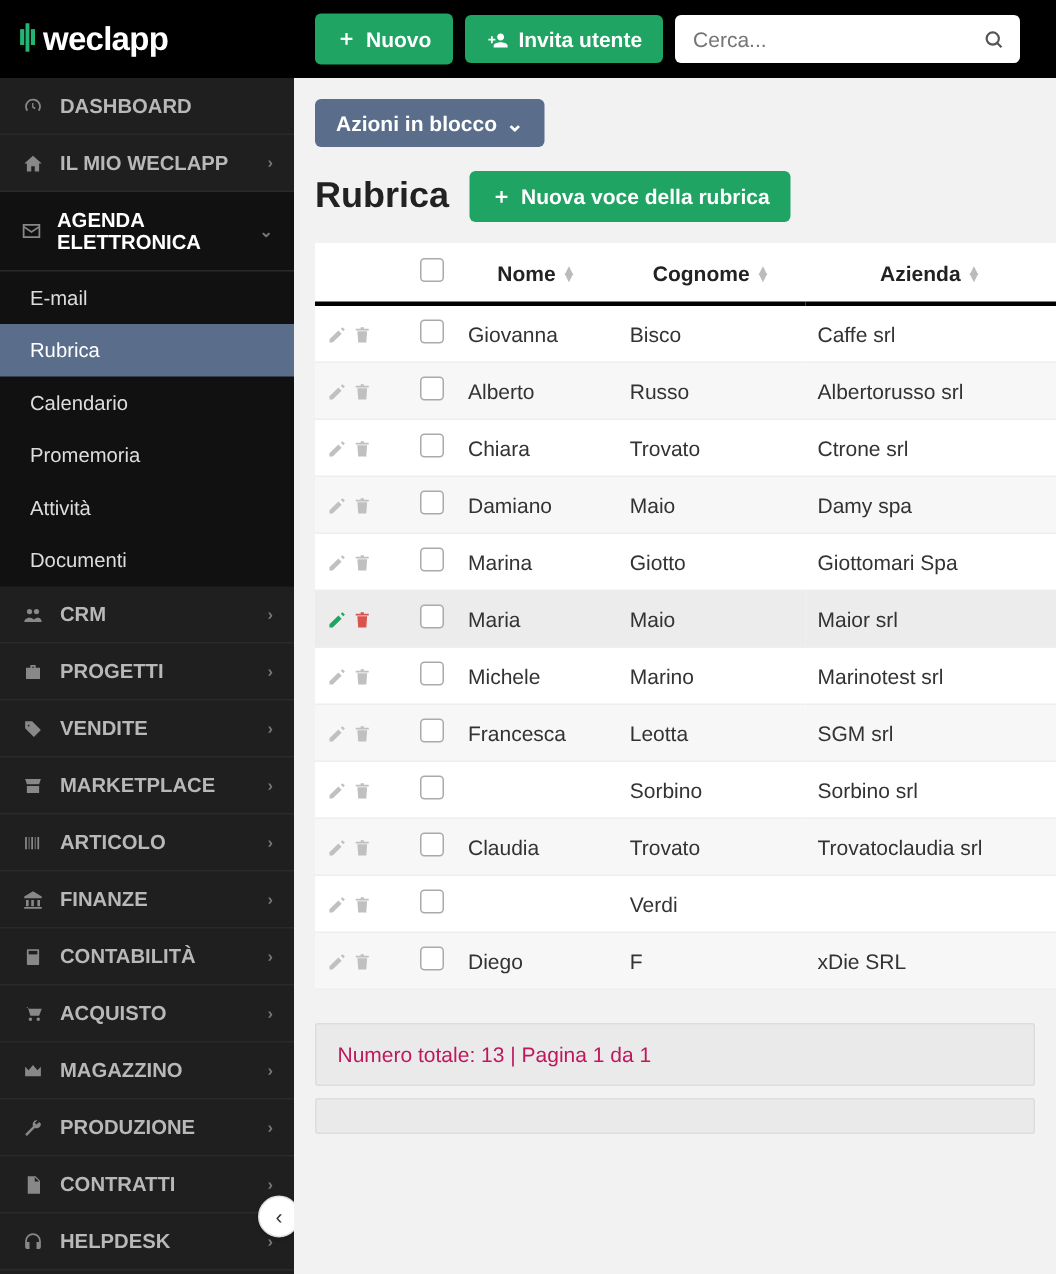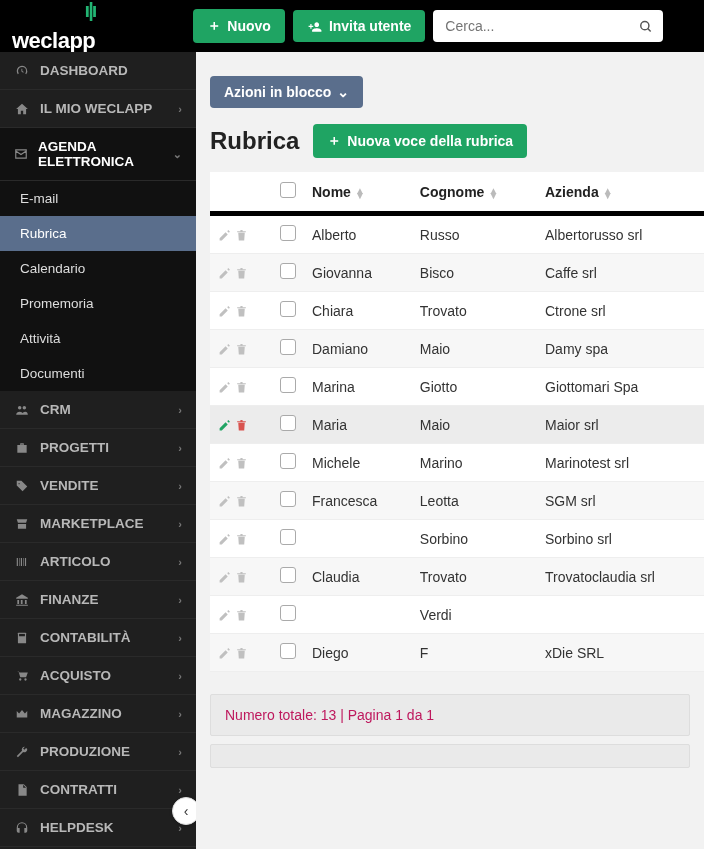--- a/index.html
+++ b/index.html
@@ -1,51 +1,51 @@
 <!DOCTYPE html>
 <html><head>
 <meta charset="utf-8">
 <style>
 * { box-sizing: border-box; margin: 0; padding: 0; }
 body { font-family: -apple-system, BlinkMacSystemFont, "Segoe UI", Arial, sans-serif; font-size: 14px; color: #333; background: #f2f2f2; width: 704px; height: 849px; overflow: hidden; position: relative; }
 
 
 .topbar { background: #000; height: 52px; display: flex; align-items: center; padding: 0 12px; gap: 8px; }
-.logo { display: flex; align-items: flex-end; gap: 6px; color: #fff; font-size: 22px; font-weight: 700; letter-spacing: -0.5px; margin-right: 90px; flex-direction: column; }
+.logo { display: flex; align-items: flex-start; gap: 6px; color: #fff; font-size: 22px; font-weight: 700; letter-spacing: -0.5px; margin-right: 90px; }
 .logo-mark { color: #22b573; font-weight: 900; font-size: 20px; letter-spacing: -2px; }
 .btn { border: none; border-radius: 4px; padding: 8px 14px; font-size: 14px; font-weight: 600; cursor: pointer; display: inline-flex; align-items: center; gap: 6px; color: #fff; }
 .btn-green { background: #1fa463; }
 .searchbox { flex: 1; position: relative; max-width: 230px; }
 .searchbox input { width: 100%; padding: 8px 32px 8px 12px; border: none; border-radius: 4px; font-size: 14px; background: #fff; color: #333; }
 .searchbox .sicon { position: absolute; right: 10px; top: 50%; transform: translateY(-50%); color: #555; }
 
 
 .shell { display: flex; height: calc(849px - 52px); }
 .sidebar { width: 196px; background: #1f1f1f; color: #ccc; overflow-y: auto; position: relative; }
-.main { flex: 1; background: #f2f2f2; overflow-y: auto; padding: 24px 0 0 14px; }
+.main { flex: 1; background: #f2f2f2; overflow-y: auto; padding: 14px 0 0 14px; }
 
 
 .side-item { display: flex; align-items: center; padding: 11px 14px; font-size: 13.5px; font-weight: 600; color: #b8b8b8; cursor: pointer; border-bottom: 1px solid #2a2a2a; gap: 10px; position: relative; }
 .side-item .chev { margin-left: auto; font-size: 11px; color: #777; }
 .side-item.expanded { background: #111; color: #fff; }
 .subitems { background: #111; }
 .subitem { padding: 10px 14px 10px 20px; font-size: 13.5px; color: #ddd; cursor: pointer; }
 .subitem.active { background: #5a6e8c; color: #fff; }
 .side-icon { width: 16px; display: inline-flex; justify-content: center; color: #888; }
 
 .collapse-btn { position: absolute; right: -4px; bottom: 24px; width: 28px; height: 28px; border-radius: 50%; background: #fff; border: 1px solid #ddd; display: flex; align-items: center; justify-content: center; cursor: pointer; box-shadow: 0 1px 3px rgba(0,0,0,0.2); z-index: 5; color:#333; }
 
 
 .bulk-row { margin-bottom: 16px; }
 .btn-blue { background: #5a6e8c; }
 .title-row { display: flex; align-items: center; gap: 14px; margin-bottom: 14px; }
 .page-title { font-size: 24px; font-weight: 700; color: #222; }
 
 .table { width: 100%; border-collapse: collapse; background: #fff; }
-.table th { text-align: left; font-weight: 700; font-size: 14px; padding: 10px 8px; border-bottom: 5px solid #000000; color: #222; white-space: nowrap; }
+.table th { text-align: center; font-weight: 700; font-size: 14px; padding: 10px 8px; border-bottom: 3px solid #000000; color: #222; white-space: nowrap; }
 .table th .sort { color: #bbb; font-size: 10px; margin-left: 4px; display:inline-flex; flex-direction:column; line-height:5px; vertical-align:middle;}
 .table td { padding: 9px 8px; border-bottom: 1px solid #eee; font-size: 14px; color: #333; vertical-align: middle; }
 .table tbody tr:nth-child(even) { background: #f7f7f7; }
 .table tbody tr.hover-row td { background: #ececec; }
 .action-cell { width: 62px; white-space: nowrap; }
 .check-cell { width: 30px; }
 .act-icon { color: #c0c0c0; cursor: pointer; margin-right: 4px; font-size: 14px; }
 .act-icon.danger { color: #d9534f; }
 .act-icon.green { color: #1fa463; }
 .chk { width: 16px; height: 16px; border: 1.5px solid #aaa; border-radius: 3px; display: inline-block; background: #fff; cursor: pointer; }
@@ -274,42 +274,42 @@
         </tr>
       </thead>
       <tbody id="tbody">
           <tr>
             <td class="action-cell"><span class="act-icon"><svg width="13" height="13" viewBox="0 0 24 24" fill="currentColor">
                   <path d="M3 17l11-11 4 4L7 21H3zM20 7l-3-3 2-2 3 3z"></path>
                 </svg></span><span class="act-icon"><svg width="13" height="13" viewBox="0 0 24 24" fill="currentColor">
                   <path d="M6 7h12l-1 14H7zM4 4h16v2H4zm6-2h4v2h-4z"></path>
                 </svg></span></td>
             <td class="check-cell"><span class="chk"></span></td>
+            <td>Giovanna</td>
+            <td>Bisco</td>
+            <td>Caffe srl</td>
+          </tr>
+          <tr>
+            <td class="action-cell"><span class="act-icon"><svg width="13" height="13" viewBox="0 0 24 24" fill="currentColor">
+                  <path d="M3 17l11-11 4 4L7 21H3zM20 7l-3-3 2-2 3 3z"></path>
+                </svg></span><span class="act-icon"><svg width="13" height="13" viewBox="0 0 24 24" fill="currentColor">
+                  <path d="M6 7h12l-1 14H7zM4 4h16v2H4zm6-2h4v2h-4z"></path>
+                </svg></span></td>
+            <td class="check-cell"><span class="chk"></span></td>
             <td>Alberto</td>
             <td>Russo</td>
             <td>Albertorusso srl</td>
           </tr>
           <tr>
             <td class="action-cell"><span class="act-icon"><svg width="13" height="13" viewBox="0 0 24 24" fill="currentColor">
                   <path d="M3 17l11-11 4 4L7 21H3zM20 7l-3-3 2-2 3 3z"></path>
                 </svg></span><span class="act-icon"><svg width="13" height="13" viewBox="0 0 24 24" fill="currentColor">
                   <path d="M6 7h12l-1 14H7zM4 4h16v2H4zm6-2h4v2h-4z"></path>
                 </svg></span></td>
             <td class="check-cell"><span class="chk"></span></td>
-            <td>Giovanna</td>
-            <td>Bisco</td>
-            <td>Caffe srl</td>
-          </tr>
-          <tr>
-            <td class="action-cell"><span class="act-icon"><svg width="13" height="13" viewBox="0 0 24 24" fill="currentColor">
-                  <path d="M3 17l11-11 4 4L7 21H3zM20 7l-3-3 2-2 3 3z"></path>
-                </svg></span><span class="act-icon"><svg width="13" height="13" viewBox="0 0 24 24" fill="currentColor">
-                  <path d="M6 7h12l-1 14H7zM4 4h16v2H4zm6-2h4v2h-4z"></path>
-                </svg></span></td>
-            <td class="check-cell"><span class="chk"></span></td>
             <td>Chiara</td>
             <td>Trovato</td>
             <td>Ctrone srl</td>
           </tr>
           <tr>
             <td class="action-cell"><span class="act-icon"><svg width="13" height="13" viewBox="0 0 24 24" fill="currentColor">
                   <path d="M3 17l11-11 4 4L7 21H3zM20 7l-3-3 2-2 3 3z"></path>
                 </svg></span><span class="act-icon"><svg width="13" height="13" viewBox="0 0 24 24" fill="currentColor">
                   <path d="M6 7h12l-1 14H7zM4 4h16v2H4zm6-2h4v2h-4z"></path>
                 </svg></span></td>

